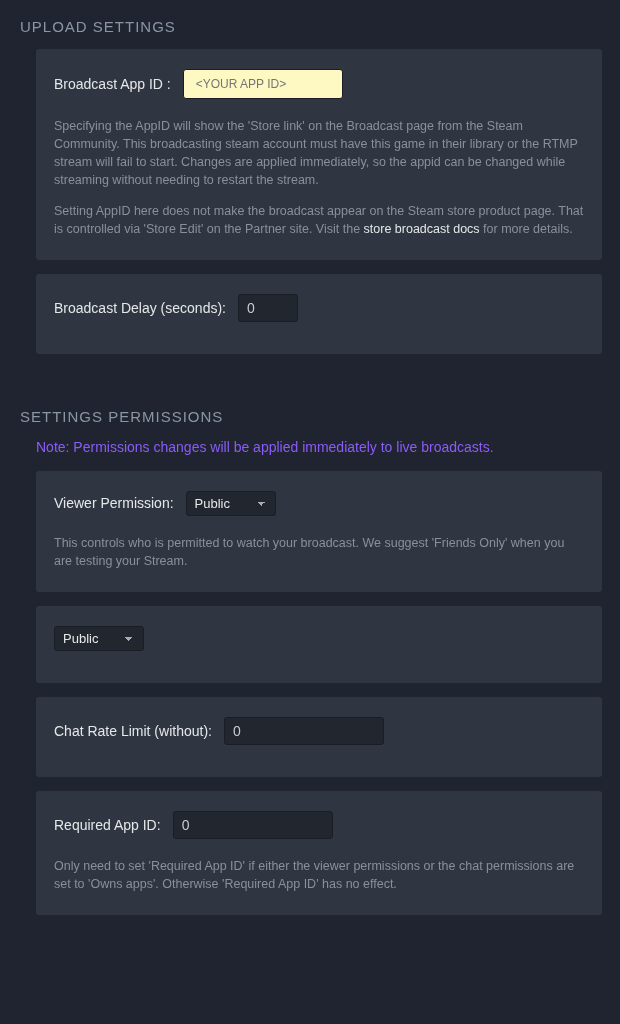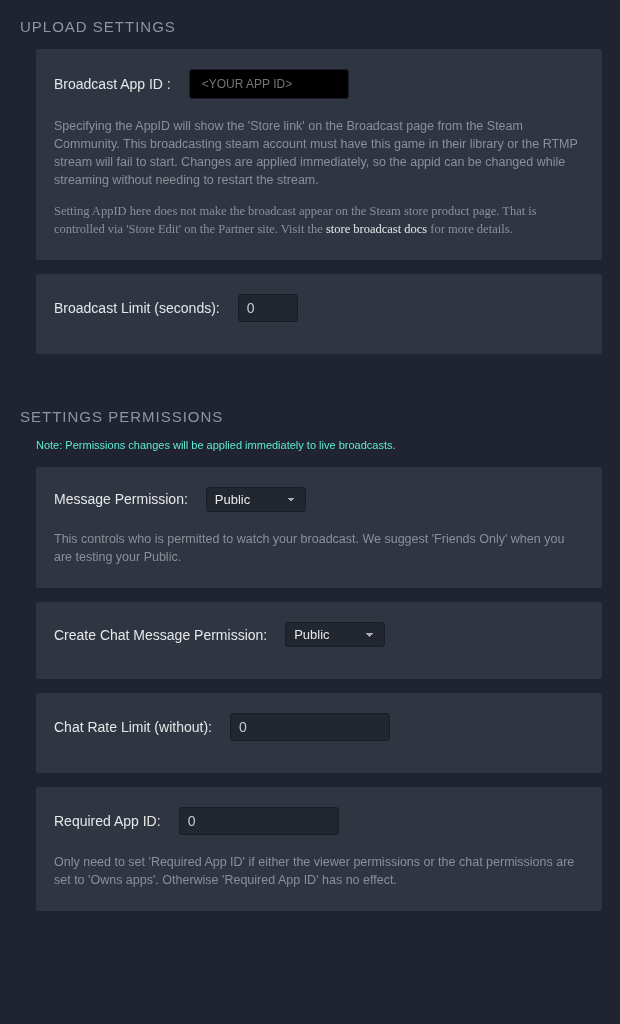--- a/index.html
+++ b/index.html
@@ -24,25 +24,25 @@
     padding: 20px 18px 18px 18px;
     margin-bottom: 14px;
     margin-left: 18px;
     margin-right: 0;
   }
   .row-label {
     color: #e6e7e8;
     font-size: 14px;
     display: flex;
     align-items: center;
-    gap: 18px;
+    gap: 12px;
     margin-bottom: 14px;
   }
   .app-id-input {
-    background: #000000;
+    background: #fef9c3;
     border: 1px solid #1a1d24;
     border-radius: 3px;
     color: #e94b4b;
     font-size: 12px;
     padding: 7px 12px;
     width: 160px;
     font-family: inherit;
   }
   .num-input {
     background: #21262f;
@@ -55,45 +55,45 @@
     font-family: inherit;
   }
   .num-input.wide { width: 160px; }
   .desc {
     color: #8a9099;
     font-size: 12.5px;
     line-height: 1.45;
     margin-bottom: 4px;
     margin-top: 18px;
   }
-  .desc + .desc { margin-top: 12px; font-family: Liberation Serif, serif; }
+  .desc + .desc { margin-top: 12px; }
   .desc a {
     color: #e6e7e8;
     text-decoration: none;
   }
   .note {
-    color: #5eead4;
-    font-size: 11px;
+    color: #8b5cf6;
+    font-size: 14px;
     margin: 4px 0 16px 18px;
   }
   .select {
     background: #21262f;
     border: 1px solid #1a1d24;
     border-radius: 3px;
     color: #e6e7e8;
     font-size: 13px;
     padding: 4px 34px 4px 8px;
     font-family: inherit;
     appearance: none;
     background-image: linear-gradient(45deg, transparent 50%, #aab 50%),
                       linear-gradient(135deg, #aab 50%, transparent 50%);
     background-position: calc(100% - 14px) 10px, calc(100% - 10px) 10px;
     background-size: 4px 4px, 4px 4px;
     background-repeat: no-repeat;
-    width: 100px;
+    width: 90px;
   }
   .spacer { height: 30px; }
 </style>
 </head>
 <body>
 
 <div class="section-title">UPLOAD SETTINGS</div>
 
 <div class="panel">
   <div class="row-label">
@@ -101,44 +101,43 @@
     <input class="app-id-input" placeholder="&lt;YOUR APP ID&gt;" style="">
   </div>
   <p class="desc">Specifying the AppID will show the 'Store link' on the Broadcast page from the Steam Community. This broadcasting steam account must have this game in their library or the RTMP stream will fail to start. Changes are applied immediately, so the appid can be changed while streaming without needing to restart the stream.</p>
   <p class="desc">
     <span> Setting AppID here does not make the broadcast appear on the Steam store product page. That is controlled via 'Store Edit' on the Partner site. Visit the </span><a href="#">store broadcast docs</a><span> for more details.</span>
   </p>
 </div>
 
 <div class="panel">
   <div class="row-label">
-    <span>Broadcast Limit (seconds):</span>
+    <span>Broadcast Delay (seconds):</span>
     <input class="num-input" value="0" style="">
   </div>
 </div>
 
 <div class="spacer"></div>
 
 <div class="section-title">SETTINGS PERMISSIONS</div>
 
 <div class="note">Note: Permissions changes will be applied immediately to live broadcasts.</div>
 
 <div class="panel">
   <div class="row-label">
-    <span>Message Permission:</span>
+    <span>Viewer Permission:</span>
     <select class="select">
       <option>Public</option>
     </select>
   </div>
-  <p class="desc">This controls who is permitted to watch your broadcast. We suggest 'Friends Only' when you are testing your Public.</p>
+  <p class="desc">This controls who is permitted to watch your broadcast. We suggest 'Friends Only' when you are testing your Stream.</p>
 </div>
 
 <div class="panel">
   <div class="row-label">
-    <span>Create Chat Message Permission:</span>
     <select class="select">
       <option>Public</option>
     </select>
   </div>
 </div>
 
 <div class="panel">
   <div class="row-label">
     <span>Chat Rate Limit (without):</span>
     <input class="num-input wide" value="0" style="">

